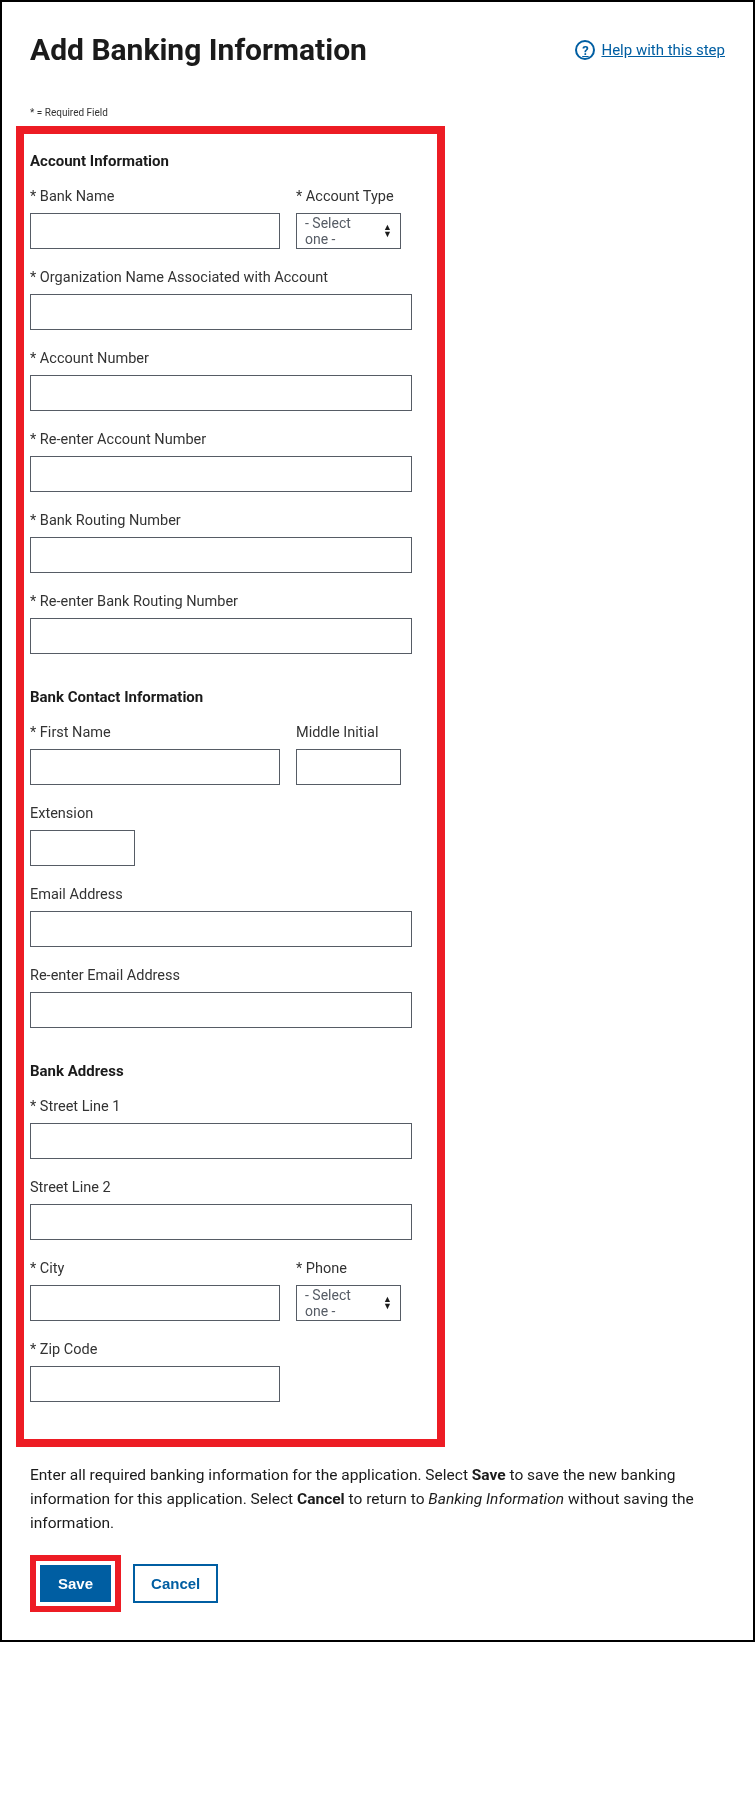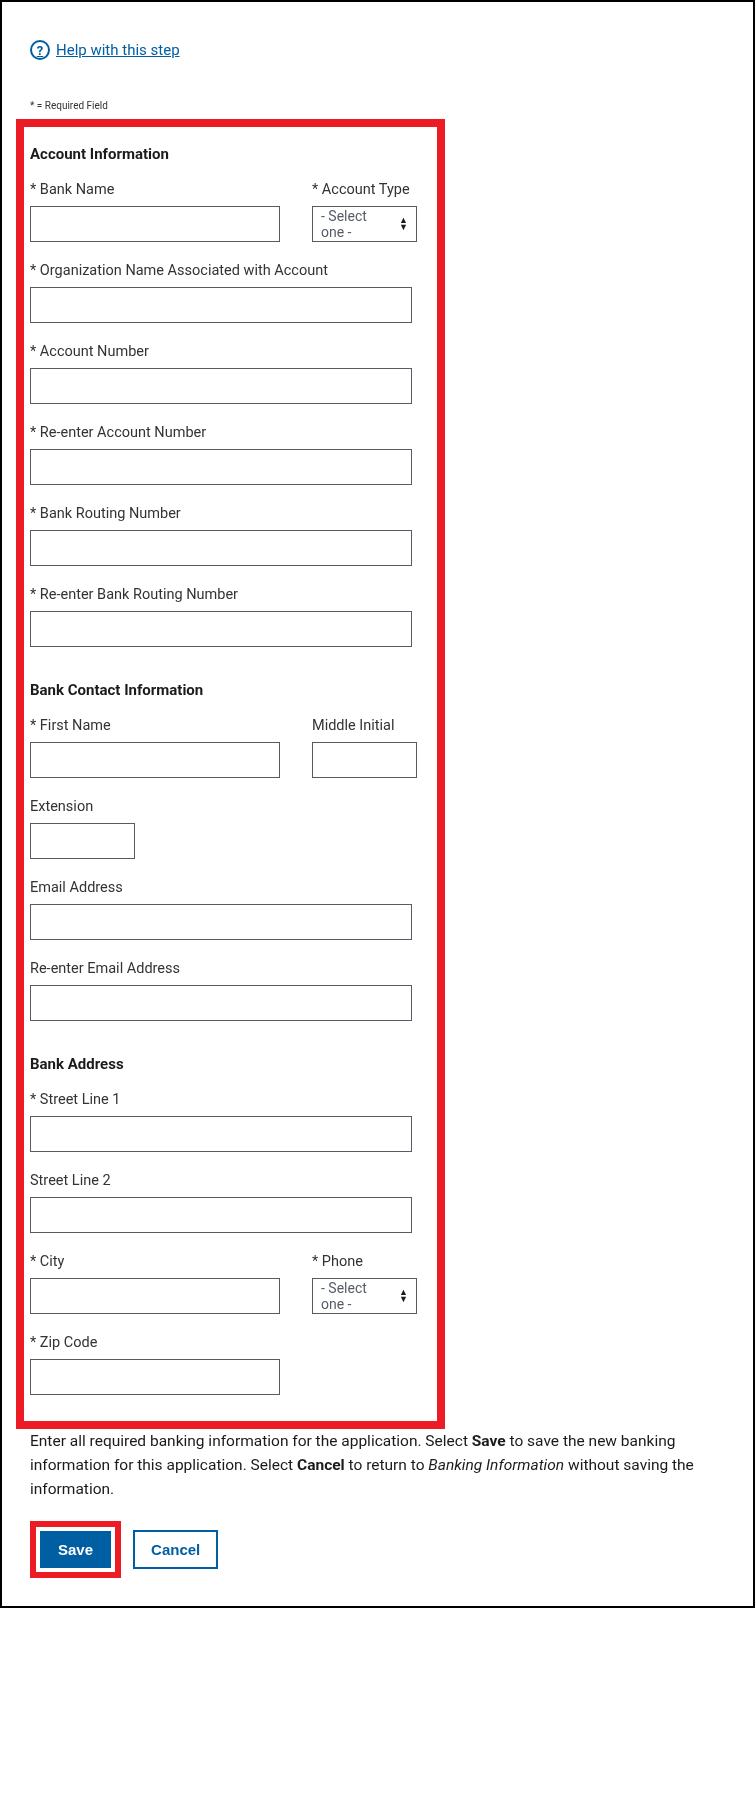--- a/index.html
+++ b/index.html
@@ -51,37 +51,38 @@
       font-weight: bold;
       text-decoration: none;
     }
     .required-note {
       font-size: 10px;
       color: #333;
       margin-bottom: 8px;
     }
     .red-box {
       border: 8px solid #ed1c24;
-      padding: 12px 6px 20px 6px;
+      padding: 12px 6px 31px 6px;
       margin-left: -14px;
       margin-right: 280px;
+      margin-bottom: 16px;
     }
     .section-heading {
       font-size: 15px;
       font-weight: 700;
       color: #1b1b1b;
       margin-bottom: 18px;
       margin-top: 6px;
     }
     .section-heading.mt {
       margin-top: 34px;
     }
     .form-row {
       display: flex;
-      gap: 32px;
+      gap: 16px;
       margin-bottom: 20px;
     }
     .form-group {
       display: flex;
       flex-direction: column;
     }
     .form-label {
       font-size: 14.5px;
       color: #333;
       margin-bottom: 8px;
@@ -160,20 +161,21 @@
       font-weight: 700;
       cursor: pointer;
     }
   </style>
 </head>
 <body>
 
 <div class="container">
 
   <div class="header-row">
+    <h1 class="page-title">Add Banking Information</h1>
     <a class="help-link" href="#">
       <span class="help-icon">?</span>
       <span> Help with this step</span>
     </a>
   </div>
 
   <div class="required-note">* = Required Field</div>
 
   <div class="red-box">
 

